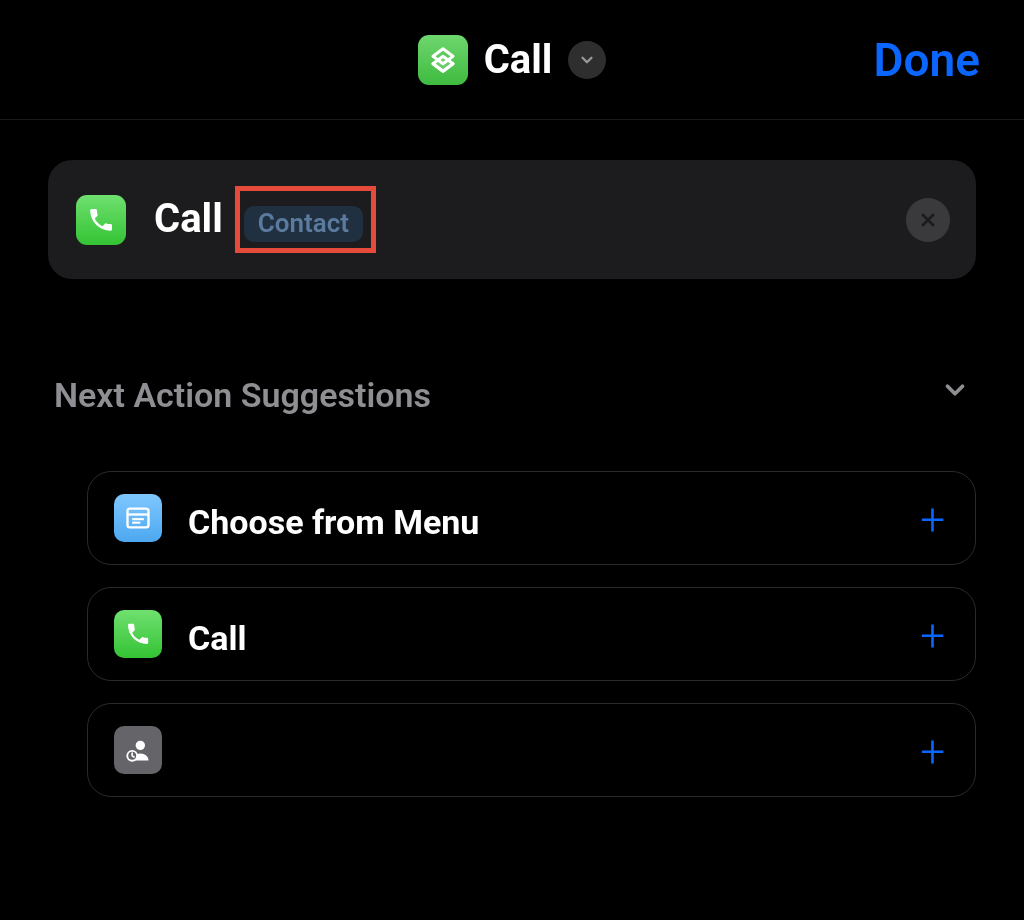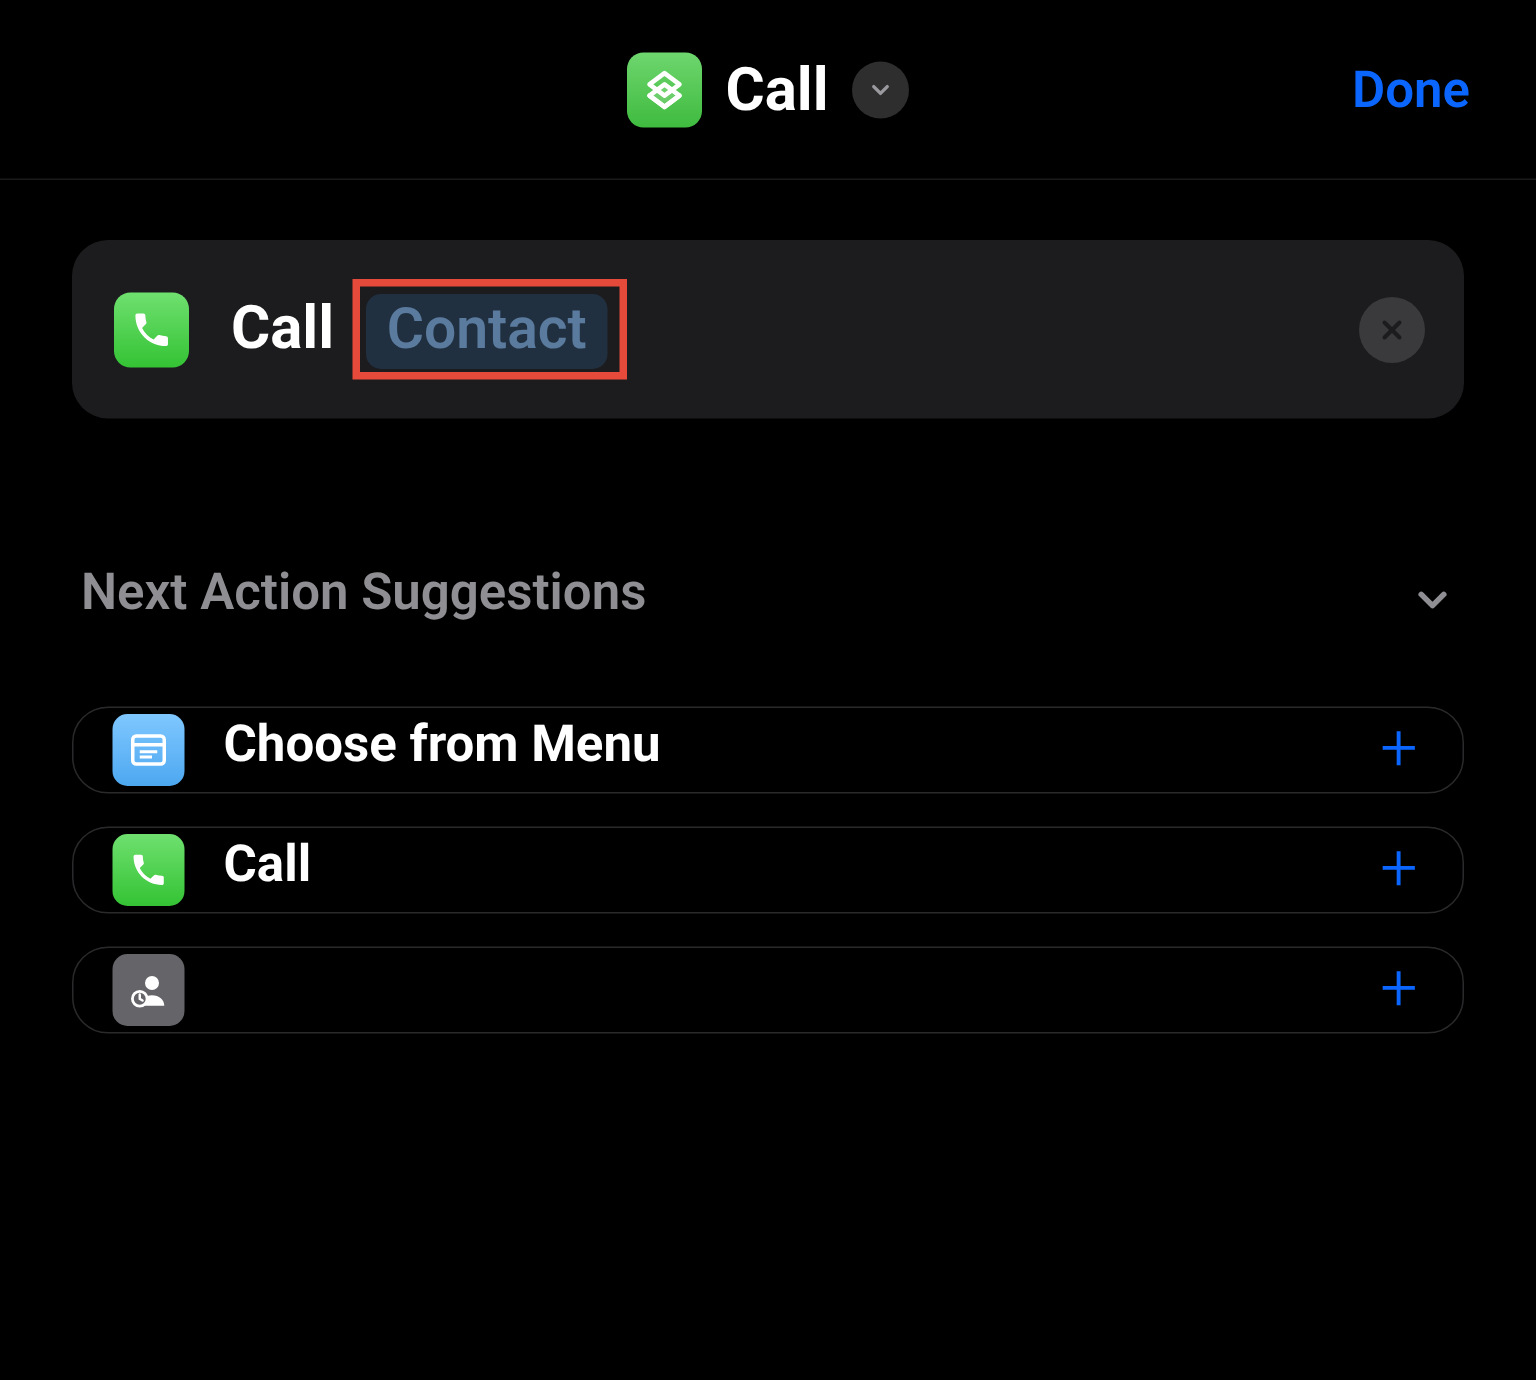--- a/index.html
+++ b/index.html
@@ -31,21 +31,21 @@
   }
   .header-chevron {
     width: 38px; height: 38px;
     border-radius: 50%;
     background: #2e2e2e;
     display: flex; align-items: center; justify-content: center;
   }
   .header-done {
     position: absolute;
     right: 44px;
-    font-size: 34px;
+    font-size: 46px;
     font-weight: 600;
     color: #0a66ff;
     text-align: center;
   }
 
   .content { padding: 40px 48px 0 48px; }
 
   .action-card {
     background: #1c1c1e;
     border-radius: 24px;
@@ -73,52 +73,53 @@
     border: 5px solid #e54a3a;
     padding: 4px 8px 6px 4px;
     margin-left: 4px;
   }
   .contact-token {
     background: #213040;
     color: #5a7a9e;
     padding: 2px 14px 4px 14px;
     border-radius: 10px;
     font-weight: 600;
-    font-size: 38px;
+    font-size: 26px;
   }
   .clear-btn {
     position: absolute;
     right: 26px;
     width: 44px; height: 44px;
     border-radius: 50%;
     background: #3a3a3c;
     display: flex; align-items: center; justify-content: center;
   }
 
   .section-header {
     margin-top: 96px;
     display: flex;
-    align-items: flex-end;
+    align-items: flex-start;
     justify-content: space-between;
     padding: 0 6px;
   }
   .section-title {
     font-size: 34px;
     font-weight: 600;
     color: #8e8e93;
   }
 
   .suggestions { margin-top: 56px; display: flex; flex-direction: column; gap: 22px; }
   .suggestion-item {
     border: 1.5px solid #2a2a2c;
     border-radius: 24px;
-    padding: 4px 26px;
-    display: flex;
-    align-items: flex-start;
+    padding: 22px 26px;
+    display: flex;
+    align-items: flex-end;
     position: relative;
+    margin-left: 39px;
   }
   .suggestion-icon {
     width: 48px; height: 48px;
     border-radius: 10px;
     display: flex; align-items: center; justify-content: center;
     flex-shrink: 0;
   }
   .icon-menu { background: linear-gradient(180deg, #7fc7ff 0%, #4da8f0 100%); }
   .icon-phone { background: linear-gradient(180deg, #6fe06f 0%, #34c334 100%); }
   .icon-wait { background: #646469; }

